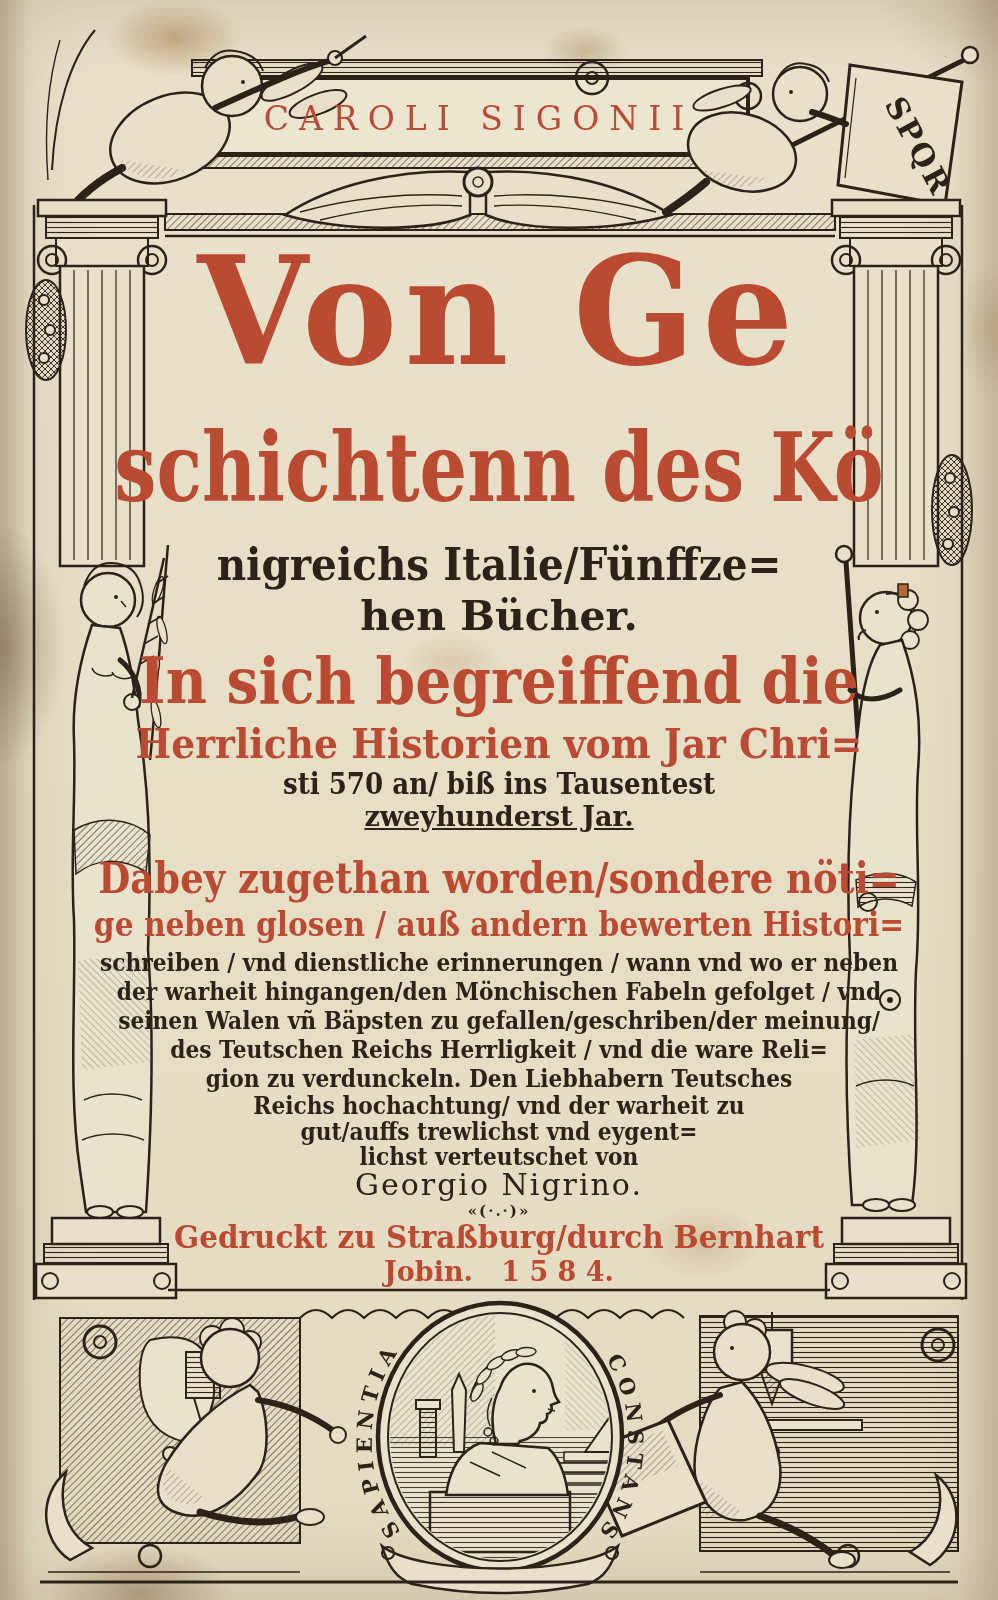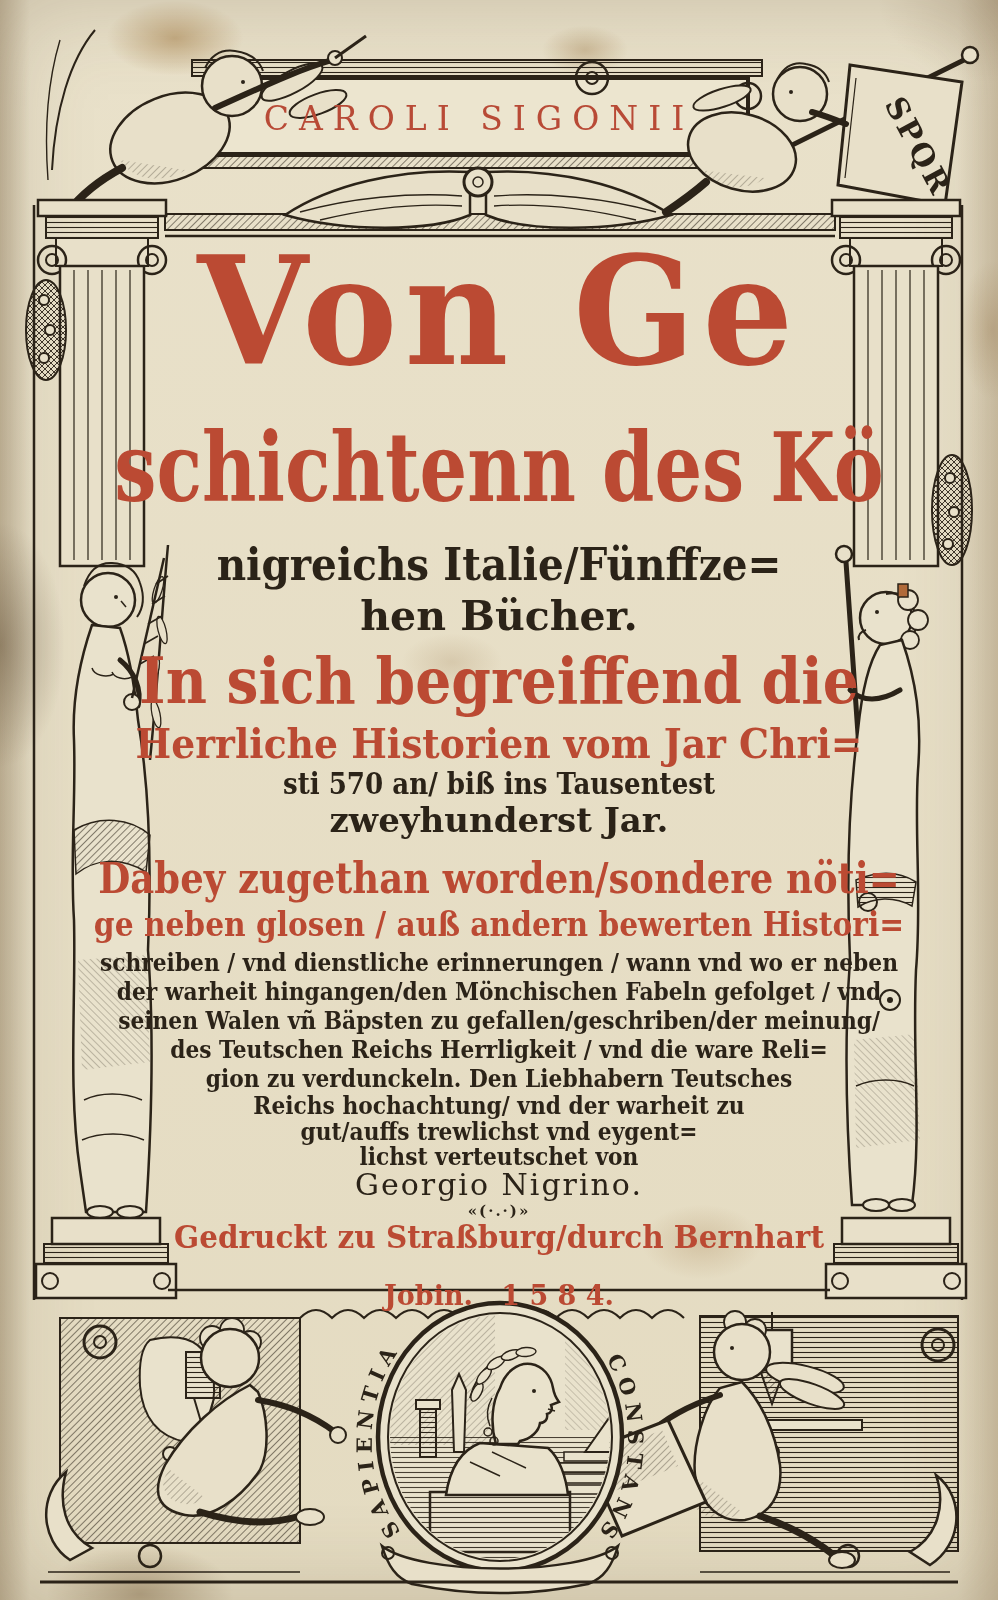--- a/index.html
+++ b/index.html
@@ -17,21 +17,21 @@
       radial-gradient(ellipse 160px 110px at 998px 0px, rgba(120,92,58,.22), rgba(120,92,58,0) 75%),
       linear-gradient(90deg, rgba(120,95,60,.30), rgba(120,95,60,0) 3%, rgba(120,95,60,0) 96%, rgba(140,110,70,.22)),
       linear-gradient(#e9e1ca, #e4dbc1);
   }
   .page::after{content:"";position:absolute;inset:0;pointer-events:none;
     box-shadow:inset 0 0 90px rgba(96,76,46,.25);}
   svg.border{position:absolute;left:0;top:0;z-index:1;}
   .line{position:absolute;left:0;right:0;text-align:center;color:#2b2318;
         white-space:nowrap;z-index:2;font-weight:bold;line-height:1;}
   .red{color:#bb4a33;}
-  .pre{white-space:pre;margin-top:24px;}
+  .pre{white-space:pre;}
   .tablet-text{position:absolute;left:212px;top:88px;width:534px;height:62px;
     line-height:62px;text-align:center;font-size:33px;font-weight:normal;
     letter-spacing:10px;color:#b84a36;z-index:2;}
 </style>
 </head>
 <body>
 
 <div class="page">
 
 <svg class="border" width="998" height="1600" viewBox="0 0 998 1600">
@@ -332,21 +332,21 @@
 <div class="tablet-text">CAROLI SIGONII</div>
 
 <div class="line red" style="top:236px;font-size:150px;letter-spacing:8px;transform:scaleX(.95);">Von Ge</div>
 <div class="line red" style="top:420px;font-size:96px;transform:scaleX(.78);">schichtenn des Kö</div>
 <div class="line" style="top:542px;font-size:45px;transform:scaleX(.9);">nigreichs Italie/Fünffze=</div>
 <div class="line" style="top:596px;font-size:41px;">hen Bücher.</div>
 
 <div class="line red" style="top:650px;font-size:63px;transform:scaleX(.9);">In sich begreiffend die</div>
 <div class="line red" style="top:724px;font-size:41px;transform:scaleX(.92);">Herrliche Historien vom Jar Chri=</div>
 <div class="line" style="top:770px;font-size:29px;transform:scaleX(.9);">sti 570 an/ biß ins Tausentest</div>
-<div class="line" style="top:803px;font-size:34px;">zweyhunderst Jar.</div>
+<div class="line" style="top:803px;font-size:27px;text-decoration:underline;">zweyhunderst Jar.</div>
 
 <div class="line red" style="top:858px;font-size:42px;transform:scaleX(.88);">Dabey zugethan worden/sondere nöti=</div>
 <div class="line red" style="top:908px;font-size:33px;transform:scaleX(.9);">ge neben glosen / auß andern bewerten Histori=</div>
 
 <div class="line" style="top:950px;font-size:25px;transform:scaleX(.87);">schreiben / vnd dienstliche erinnerungen / wann vnd wo er neben</div>
 <div class="line" style="top:979px;font-size:25px;transform:scaleX(.87);">der warheit hingangen/den Mönchischen Fabeln gefolget / vnd</div>
 <div class="line" style="top:1008px;font-size:25px;transform:scaleX(.87);">seinen Walen vñ Bäpsten zu gefallen/geschriben/der meinung/</div>
 <div class="line" style="top:1037px;font-size:25px;transform:scaleX(.87);">des Teutschen Reichs Herrligkeit / vnd die ware Reli=</div>
 <div class="line" style="top:1066px;font-size:25px;transform:scaleX(.87);">gion zu verdunckeln. Den Liebhabern Teutsches</div>
 <div class="line" style="top:1093px;font-size:25px;transform:scaleX(.87);">Reichs hochachtung/ vnd der warheit zu</div>

